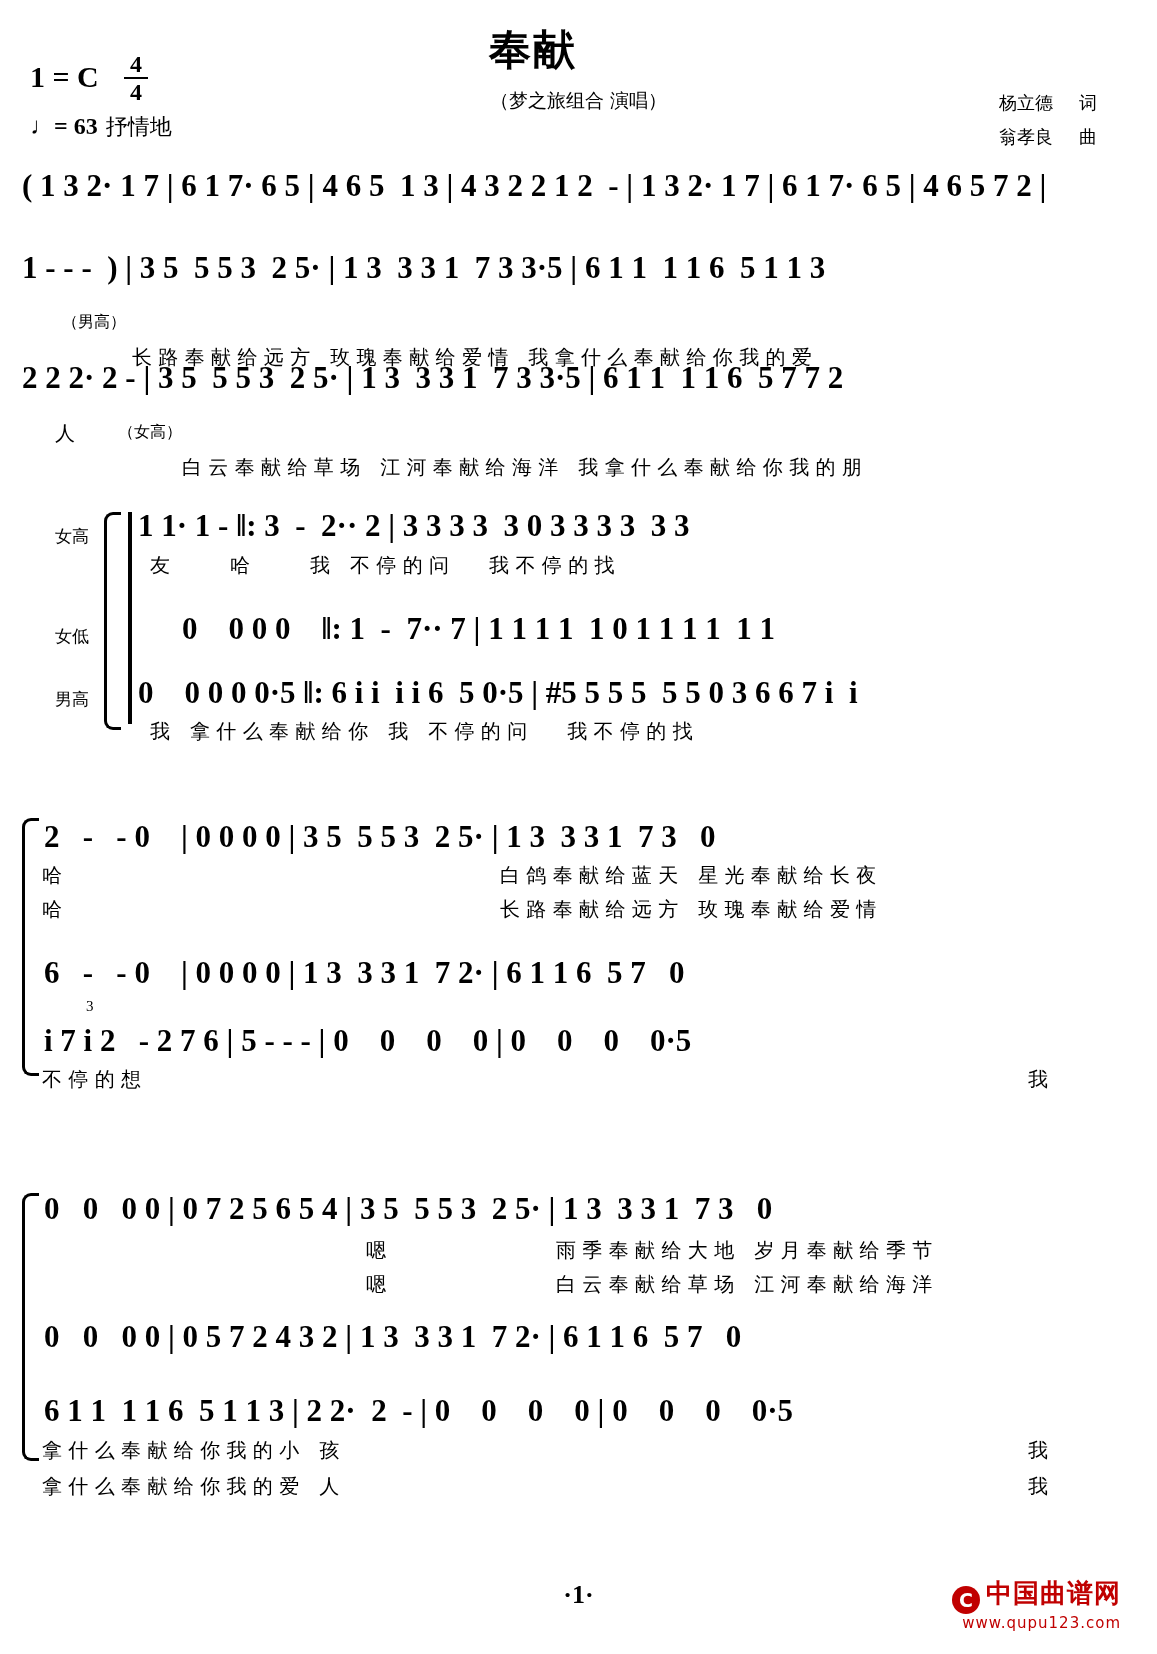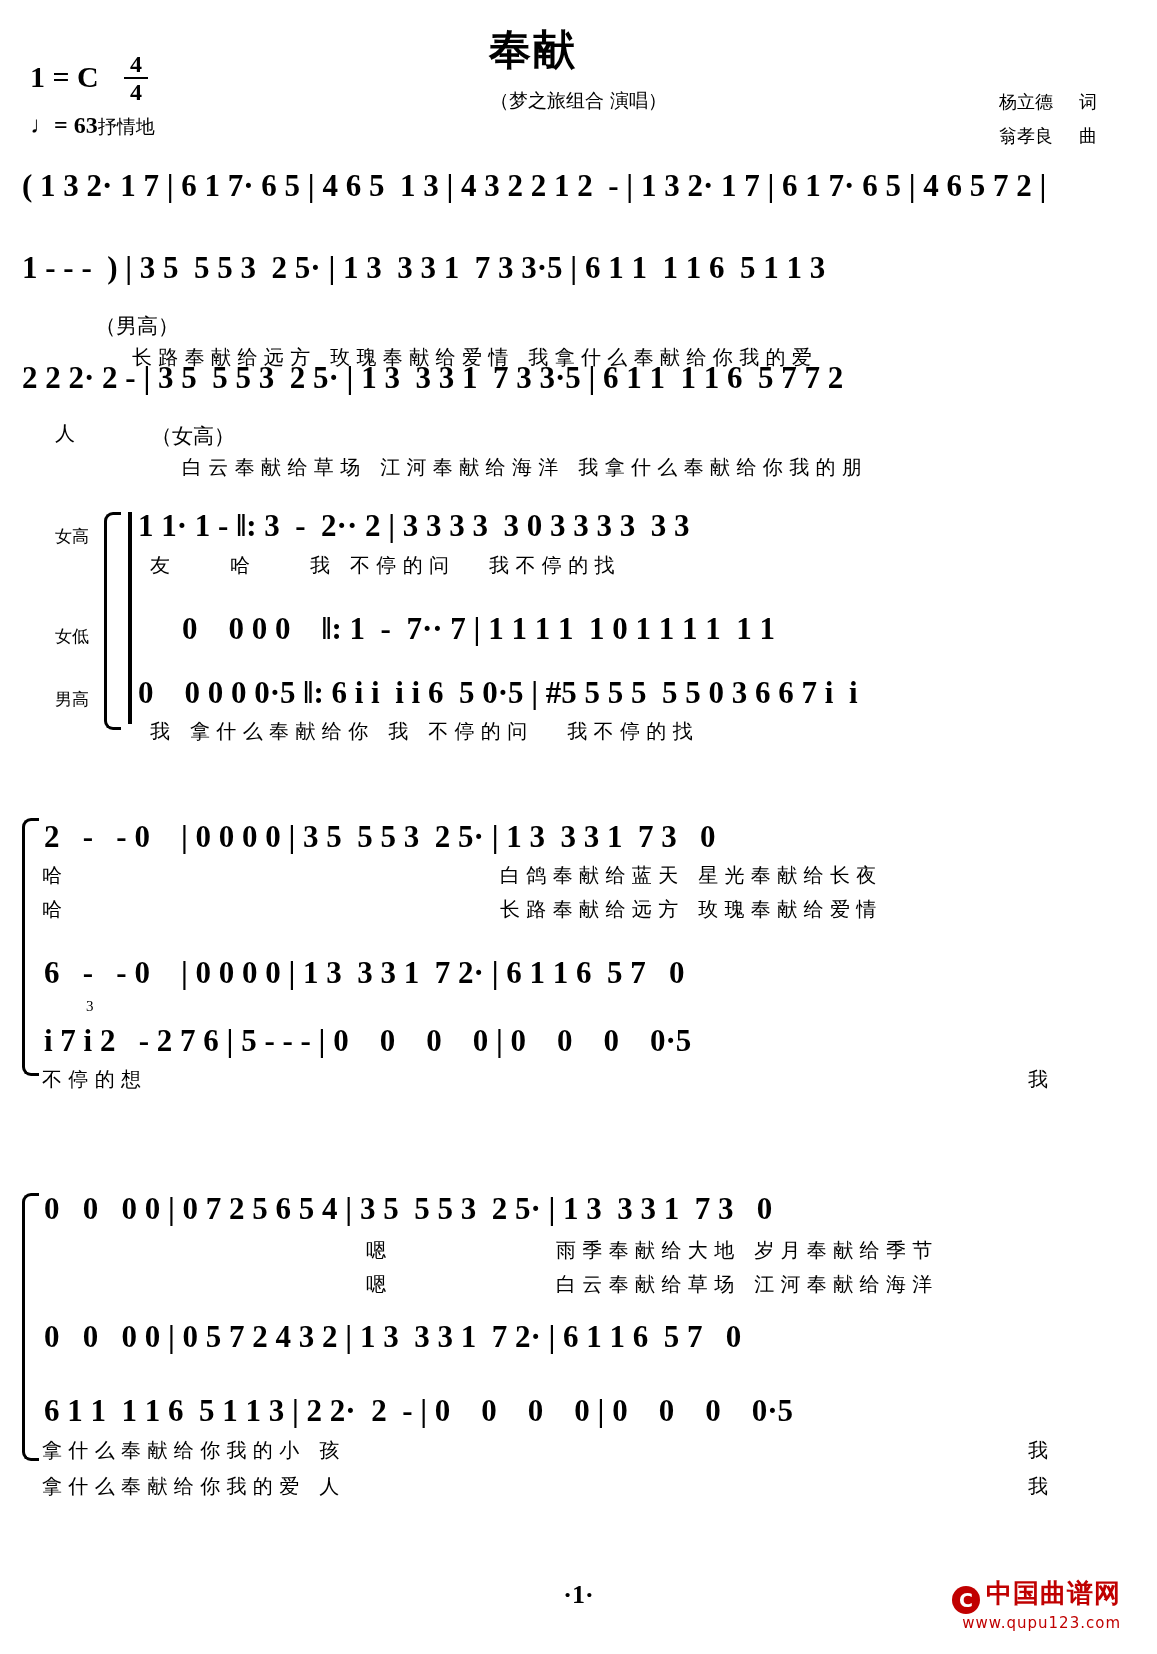--- a/index.html
+++ b/index.html
@@ -31,42 +31,41 @@
     position:absolute;left:124px;top:52px;
     font-family:"Liberation Serif", serif;font-size:24px;font-weight:bold;
     text-align:center;line-height:1.0;
   }
   .meter .num{display:block;}
   .meter .bar{display:block;width:24px;height:2px;background:#000;margin:1px 0;}
   .tempo{
     position:absolute;left:30px;top:112px;
     font-size:24px;font-weight:bold;font-family:"Liberation Serif", serif;
   }
-  .tempo .expr{font-family:"DejaVu Sans", sans-serif;font-size:19px;font-weight:normal;margin-left:0;}
+  .tempo .expr{font-family:"DejaVu Sans", sans-serif;font-size:22px;font-weight:normal;margin-left:8px;}
   .credits{
     position:absolute;right:60px;top:86px;
-    font-family:Liberation Mono, monospace;font-size:18px;line-height:1.9;text-align:left;
+    font-family:Liberation Serif, serif;font-size:18px;line-height:1.9;text-align:left;
   }
   .credits span.role{margin-left:26px;}
 
   
   .row{position:absolute;left:0;width:993px;}
   .notes{
     font-family:"Liberation Serif", serif;
     font-size:31px;font-weight:bold;letter-spacing:0px;
     white-space:pre;
   }
   .lyrics{
     font-family:"DejaVu Sans", sans-serif;
     font-size:20px;white-space:pre;
   }
   .tag{
-    font-family:Liberation Mono, monospace;font-size:21px;
+    font-family:Liberation Mono, monospace;font-size:16px;
     position:absolute;
-    margin-left:33px;
   }
   .partlabel{
     font-family:"DejaVu Sans", sans-serif;font-size:17px;
     position:absolute;left:55px;
   }
 
   
   .brace{
     position:absolute;border-left:3px solid #000;
     border-top:3px solid #000;border-bottom:3px solid #000;

